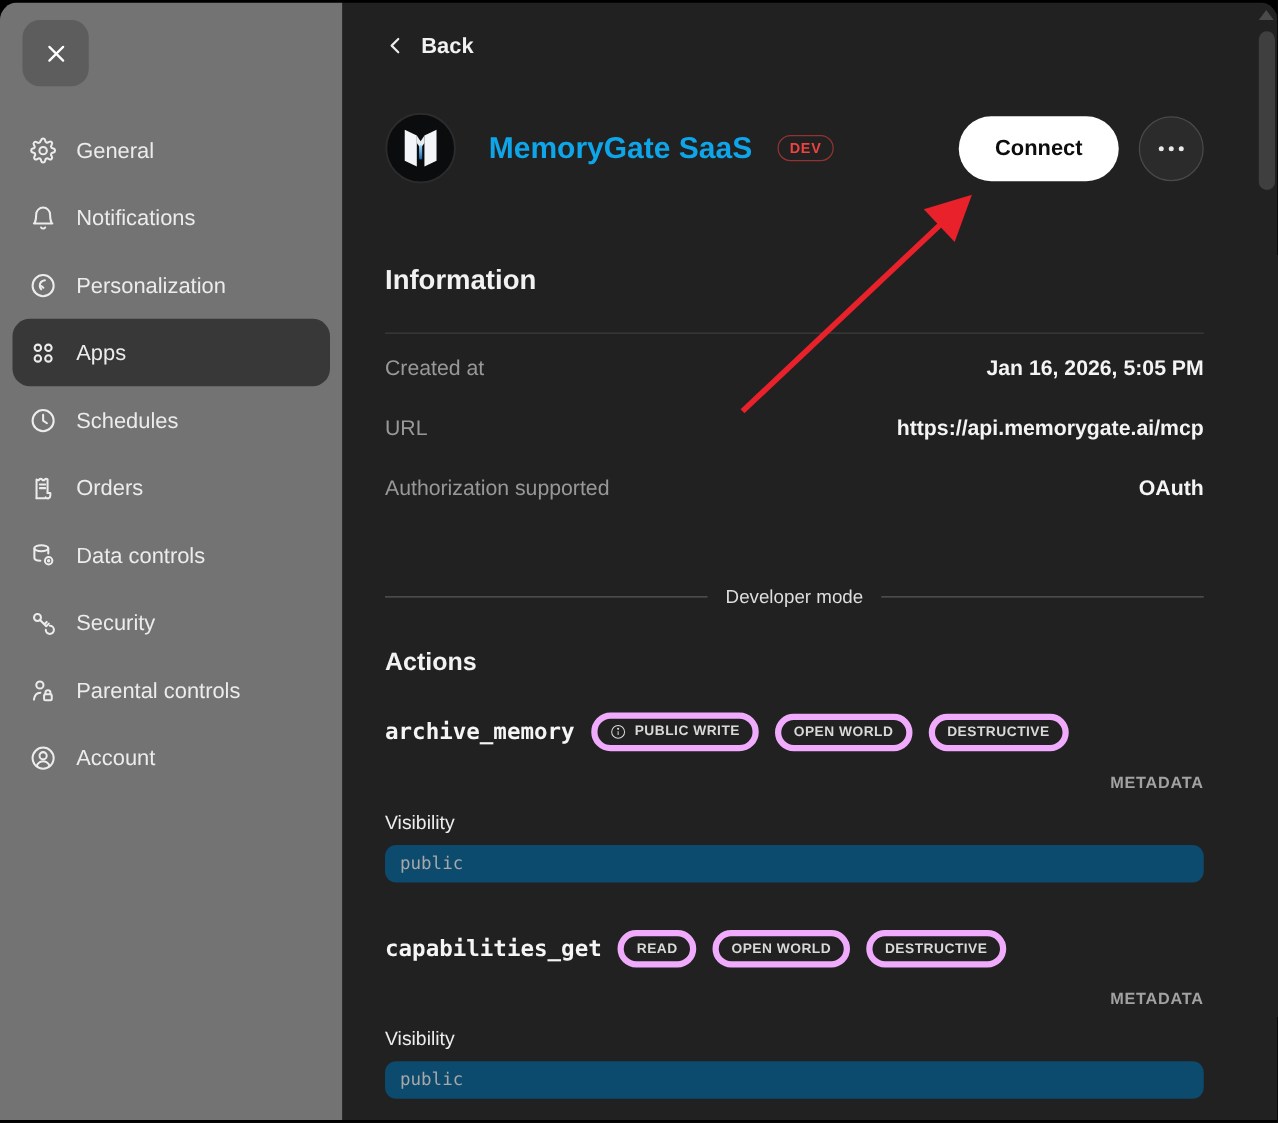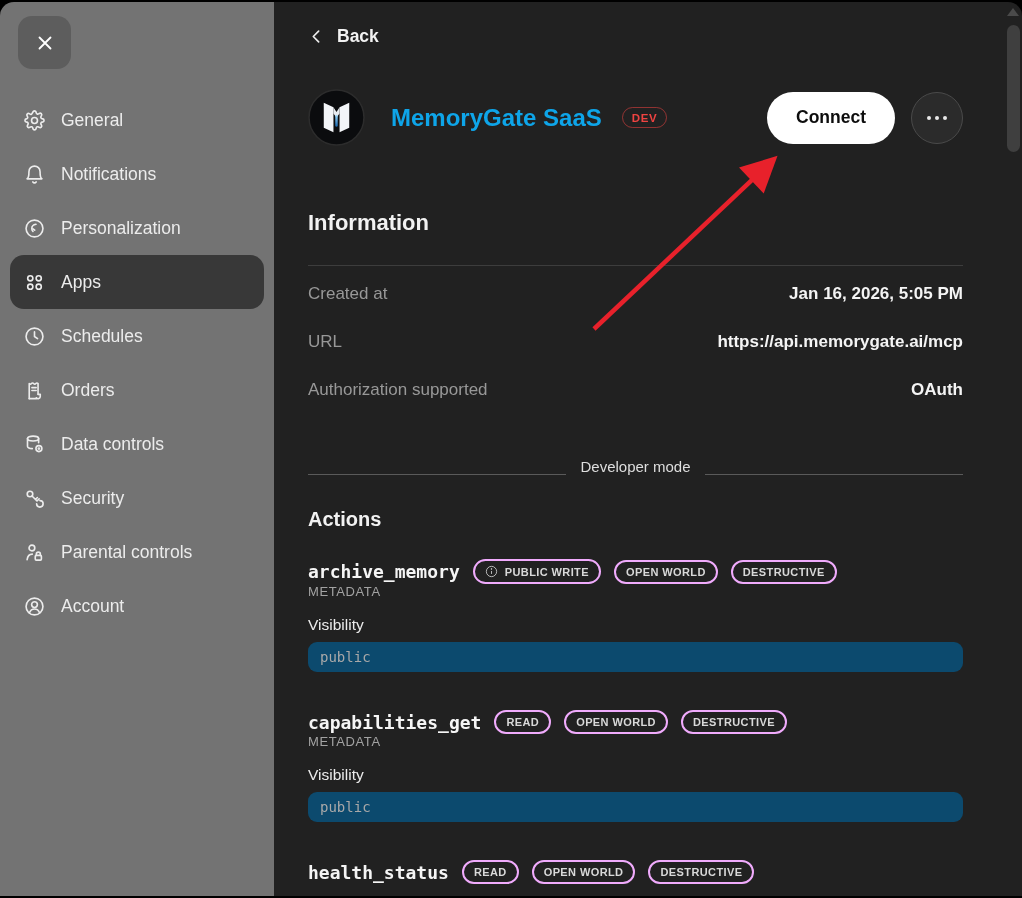--- a/index.html
+++ b/index.html
@@ -51,37 +51,37 @@
   .more-btn i { width:4px; height:4px; border-radius:50%; background:#e9e9e9; }
 
   .sect-title { margin-top:64px; font-size:22px; font-weight:700; color:#f2f2f2; }
   .hr { margin-top:29px; border:none; border-top:1px solid #3d3d3d; height:0; }
 
   .info-rows { margin-top:18px; }
   .info-row { display:flex; align-items:flex-start; height:48px;gap:29px; }
   .info-label { color:#989898; font-size:17px; }
   .info-value { margin-left:auto; color:#f4f4f4; font-size:17px; font-weight:600; }
 
-  .dev-divider { margin-top:30px; display:flex; align-items:flex-end; gap:14px; }
+  .dev-divider { margin-top:40px; display:flex; align-items:center; gap:14px; }
   .dev-divider .line { flex:1; height:1px; background:#5a5a5a; }
   .dev-divider .dtext { color:#dedede; font-size:15px; }
 
   .actions-title { margin-top:33px; font-size:20px; font-weight:700; color:#f2f2f2; }
 
   .action { margin-top:28px; }
   .action + .action { margin-top:38px; }
   .action-head { display:flex; align-items:center; gap:13px; flex-wrap:wrap; }
   .action-name { font-family:"DejaVu Sans Mono", monospace; font-weight:700;
                  font-size:18px; color:#f5f5f5; }
-  .badge { display:inline-flex; align-items:center; gap:7px; border:2px solid #f0abfc;
+  .badge { display:inline-flex; align-items:flex-start; gap:7px; border:5px solid #f0abfc;
            border-radius:999px; padding:4px 10px; color:#d9d9d9; font-size:11px;
            font-weight:700; letter-spacing:.4px; white-space:nowrap; }
   .badge svg { width:13px; height:13px; stroke:#d9d9d9; fill:none; stroke-width:1.5; }
-  .meta-label { font-size:13px; font-weight:400; letter-spacing:.6px;
-                color:#a2a2a2; }
+  .meta-label { margin-top:17px; font-size:13px; font-weight:700; letter-spacing:.6px;
+                color:#a2a2a2;text-align:right; }
   .vis-label { margin-top:17px; font-size:15.5px; color:#ececec; }
   .vis-input { margin-top:8px; height:30px; background:#0c4a6e; border-radius:9px;
                display:flex; align-items:center; padding:0 12px; color:#a8a8a8;
                font-family:"DejaVu Sans Mono", monospace; font-size:14px; cursor:text; }
 
   
   .scrollbar { position:absolute; top:0; right:0; width:18px; height:100%; }
   .scroll-up { position:absolute; top:6px; left:3px; width:0; height:0;
                border-left:6px solid transparent; border-right:6px solid transparent;
                border-bottom:8px solid #4a4a4a; }

